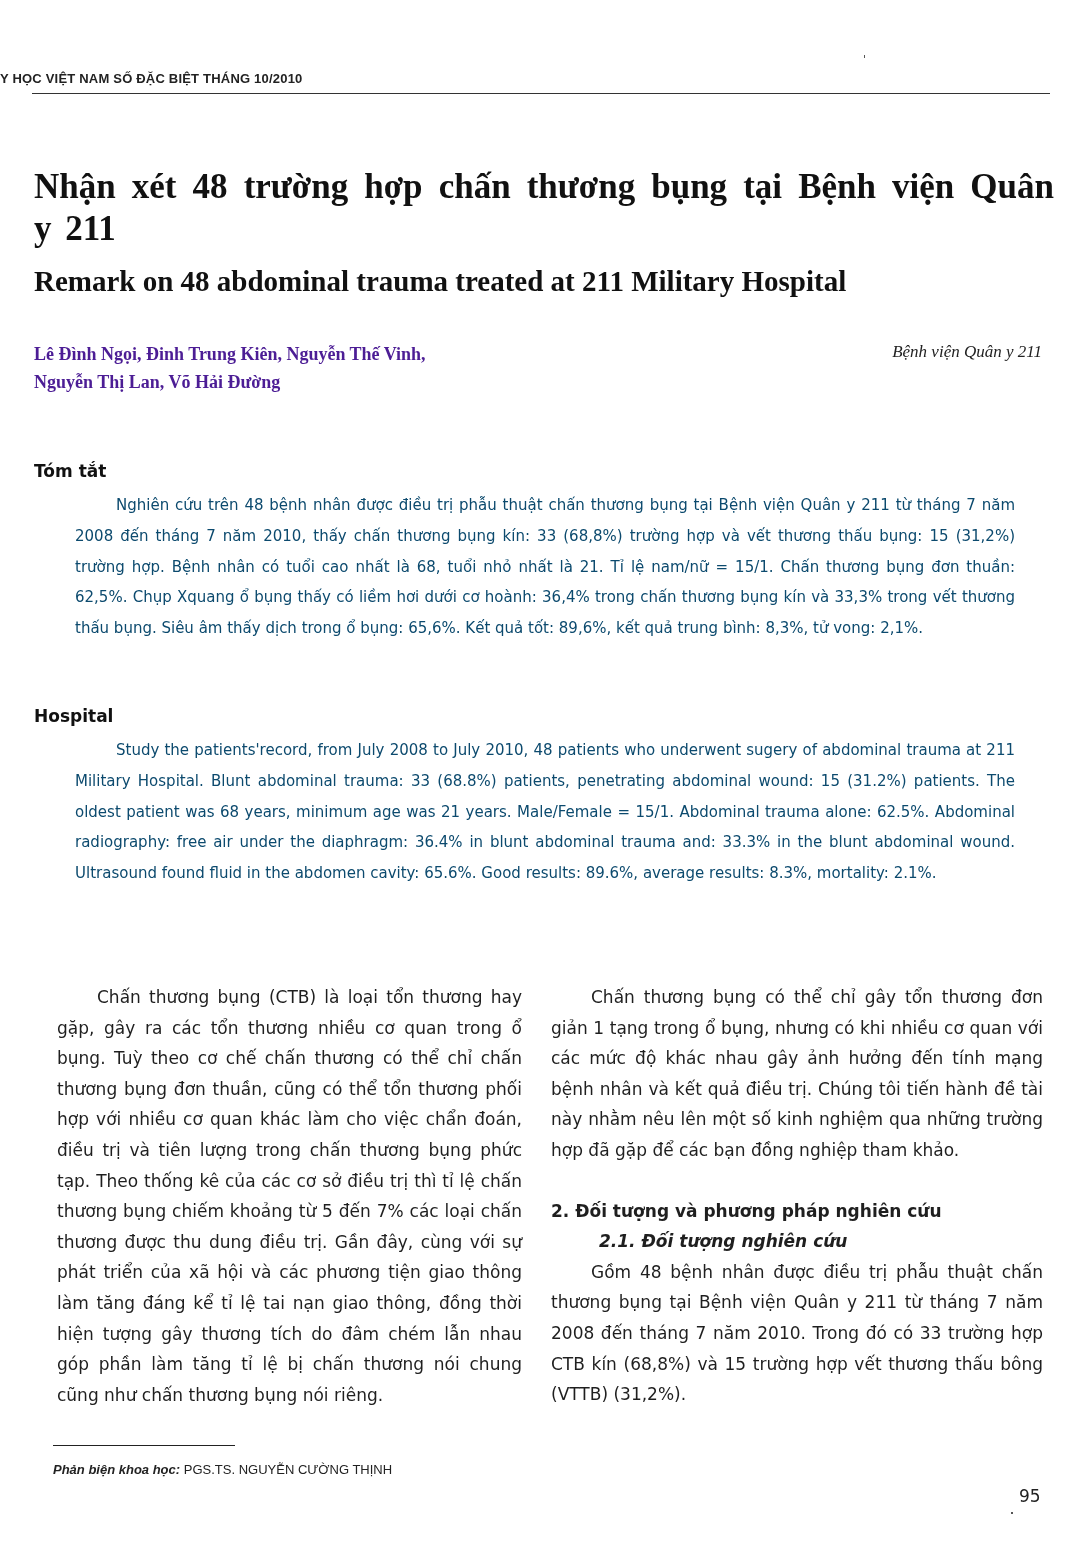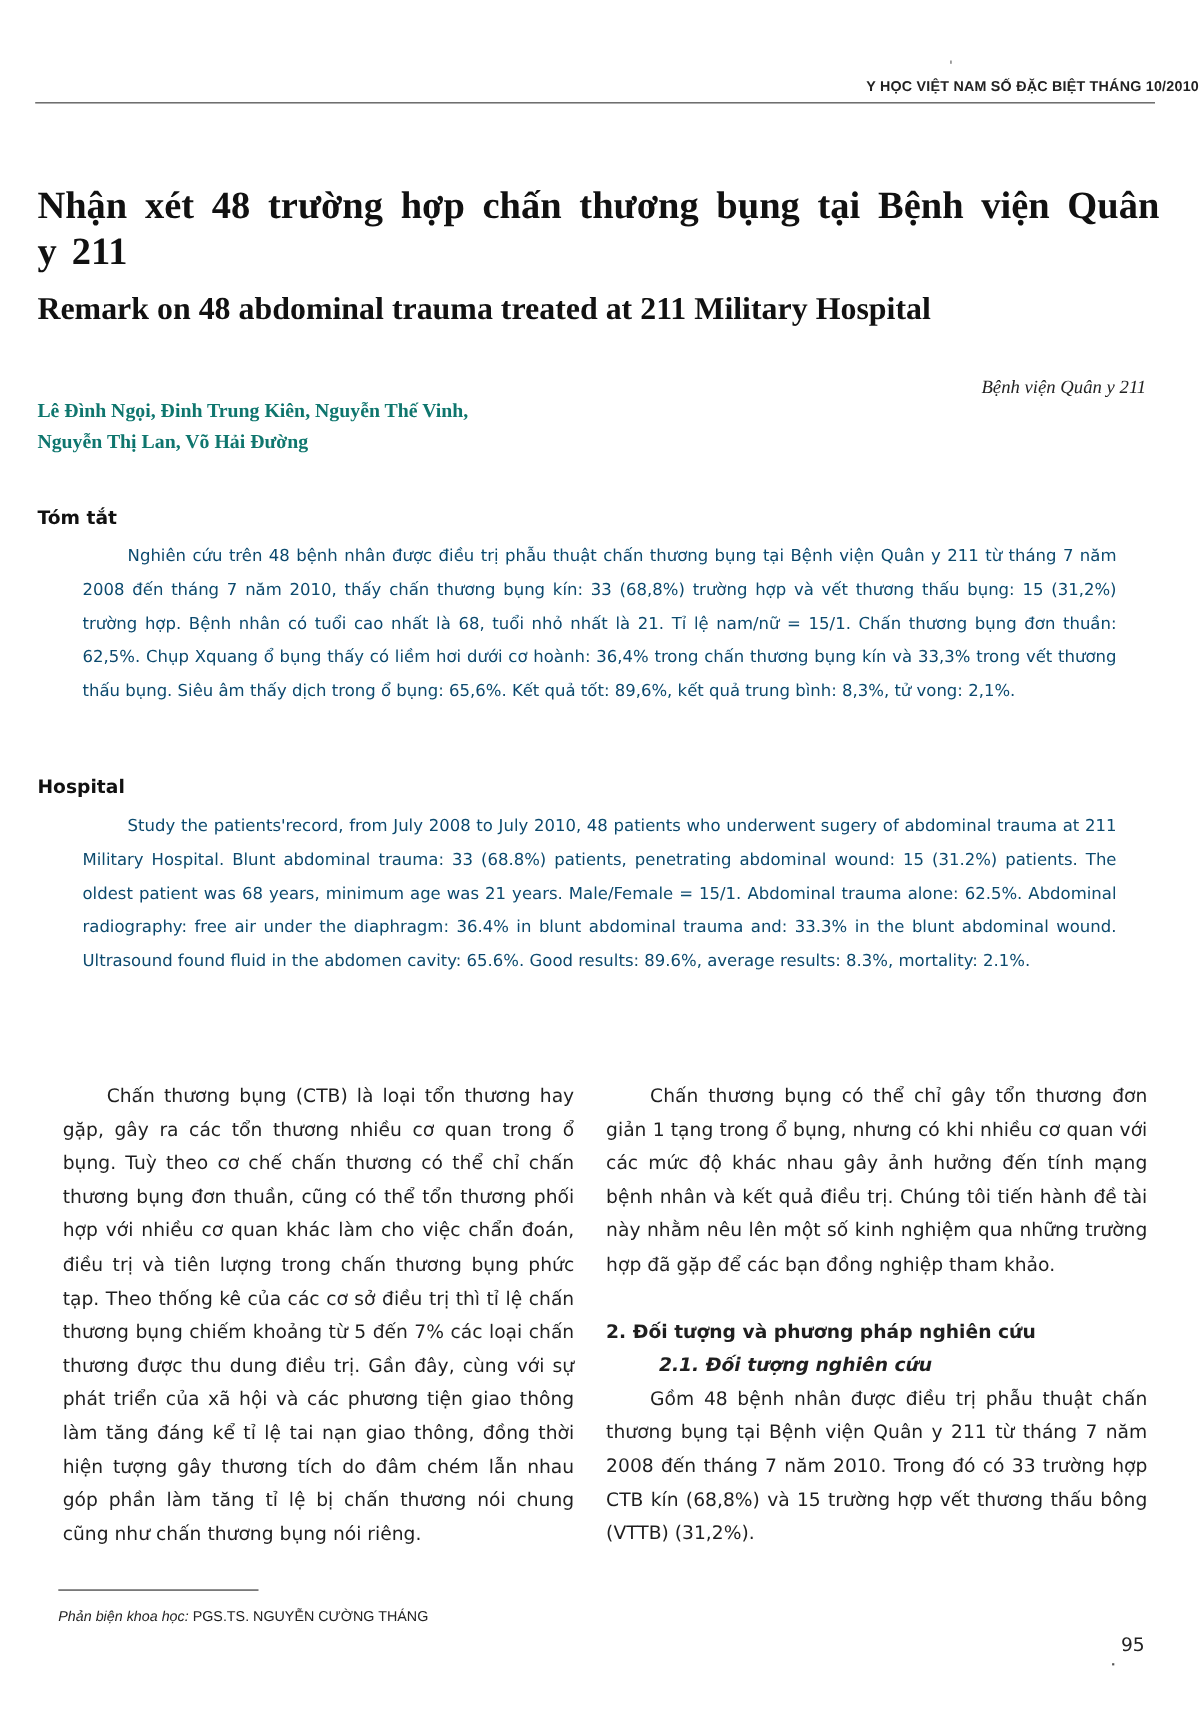--- a/index.html
+++ b/index.html
@@ -3,44 +3,44 @@
 <meta charset="utf-8">
 <style>
   html, body { margin: 0; padding: 0; background: #ffffff; }
   body {
     width: 1090px; height: 1567px; position: relative; overflow: hidden;
     color: #1a1a1a;
     font-family: "DejaVu Sans", sans-serif;
   }
   .abs { position: absolute; }
   .running-head {
-    left: 0; top: 71px; width: 1090px; text-align: right;
+    left: 0; top: 71px; width: 1090px; text-align: left;
     font-family: "Liberation Sans", sans-serif; font-weight: bold;
     font-size: 13px; letter-spacing: 0.2px; color: #222;
   }
   .head-rule {
     left: 32px; top: 93px; width: 1018px; height: 0;
     border-top: 1.5px solid #333;
   }
   .title-vi {
     left: 34px; top: 166px; width: 1020px;
     font-family: "Liberation Serif", serif; font-weight: bold;
     font-size: 35px; line-height: 42px; color: #111;
     text-align: justify; text-align-last: left;
     word-spacing: 5px;
   }
   .title-en {
     left: 34px; top: 265px;
     font-family: "Liberation Serif", serif; font-weight: bold;
     font-size: 29px; color: #111;
   }
   .authors {
-    left: 34px; top: 359px; width: 560px;
+    left: 34px; top: 340px; width: 560px;
     font-family: "Liberation Serif", serif; font-weight: bold;
-    font-size: 18px; line-height: 28px; color: #0f766e;
+    font-size: 18px; line-height: 28px; color: #4c1d95;
   }
   .affil {
     right: 48px; top: 342px;
     font-family: "Liberation Serif", serif; font-style: italic;
     font-size: 17px; color: #222;
   }
   .sec-head {
     font-family: "DejaVu Sans", sans-serif; font-weight: bold;
     font-size: 17px; color: #111;
   }
@@ -63,21 +63,21 @@
   .col .h2 { font-weight: bold; font-style: italic; text-indent: 48px; }
   .spacer { height: 30px; }
   .foot-rule {
     left: 53px; top: 1445px; width: 182px; height: 0;
     border-top: 1.5px solid #222;
   }
   .footnote {
     left: 53px; top: 1462px;
     font-family: "Liberation Sans", sans-serif; font-size: 13px; color: #222;
   }
-  .footnote .fn-label { font-weight: normal; font-style: italic; }
+  .footnote .fn-label { font-weight: bold; font-style: italic; }
   .page-num {
     left: 1019px; top: 1486px;
     font-family: "DejaVu Sans", sans-serif; font-size: 17px; color: #222;
   }
   .speck { width: 2px; height: 2px; background: #555; }
 </style>
 </head>
 <body>
 
 <div class="abs running-head">Y HỌC VIỆT NAM SỐ ĐẶC BIỆT THÁNG 10/2010</div>
@@ -106,18 +106,18 @@
   <p>Chấn thương bụng có thể chỉ gây tổn thương đơn giản 1 tạng trong ổ bụng, nhưng có khi nhiều cơ quan với các mức độ khác nhau gây ảnh hưởng đến tính mạng bệnh nhân và kết quả điều trị. Chúng tôi tiến hành đề tài này nhằm nêu lên một số kinh nghiệm qua những trường hợp đã gặp để các bạn đồng nghiệp tham khảo.</p>
   <div class="spacer"></div>
   <p class="h1">2. Đối tượng và phương pháp nghiên cứu</p>
   <p class="h2">2.1. Đối tượng nghiên cứu</p>
   <p>Gồm 48 bệnh nhân được điều trị phẫu thuật chấn thương bụng tại Bệnh viện Quân y 211 từ tháng 7 năm 2008 đến tháng 7 năm 2010. Trong đó có 33 trường hợp CTB kín (68,8%) và 15 trường hợp vết thương thấu bông (VTTB) (31,2%).</p>
 </div>
 
 <div class="abs foot-rule"></div>
 <div class="abs footnote">
   <span class="fn-label">Phản biện khoa học:</span>
-  <span>PGS.TS. NGUYỄN CƯỜNG THÁNG</span>
+  <span>PGS.TS. NGUYỄN CƯỜNG THỊNH</span>
 </div>
 
 <div class="abs page-num">95</div>
 <div class="abs speck" style="left:1011px; top:1512px;"></div>
 <div class="abs speck" style="left:864px; top:55px; width:1px; height:3px;"></div>
 
 </body></html>

